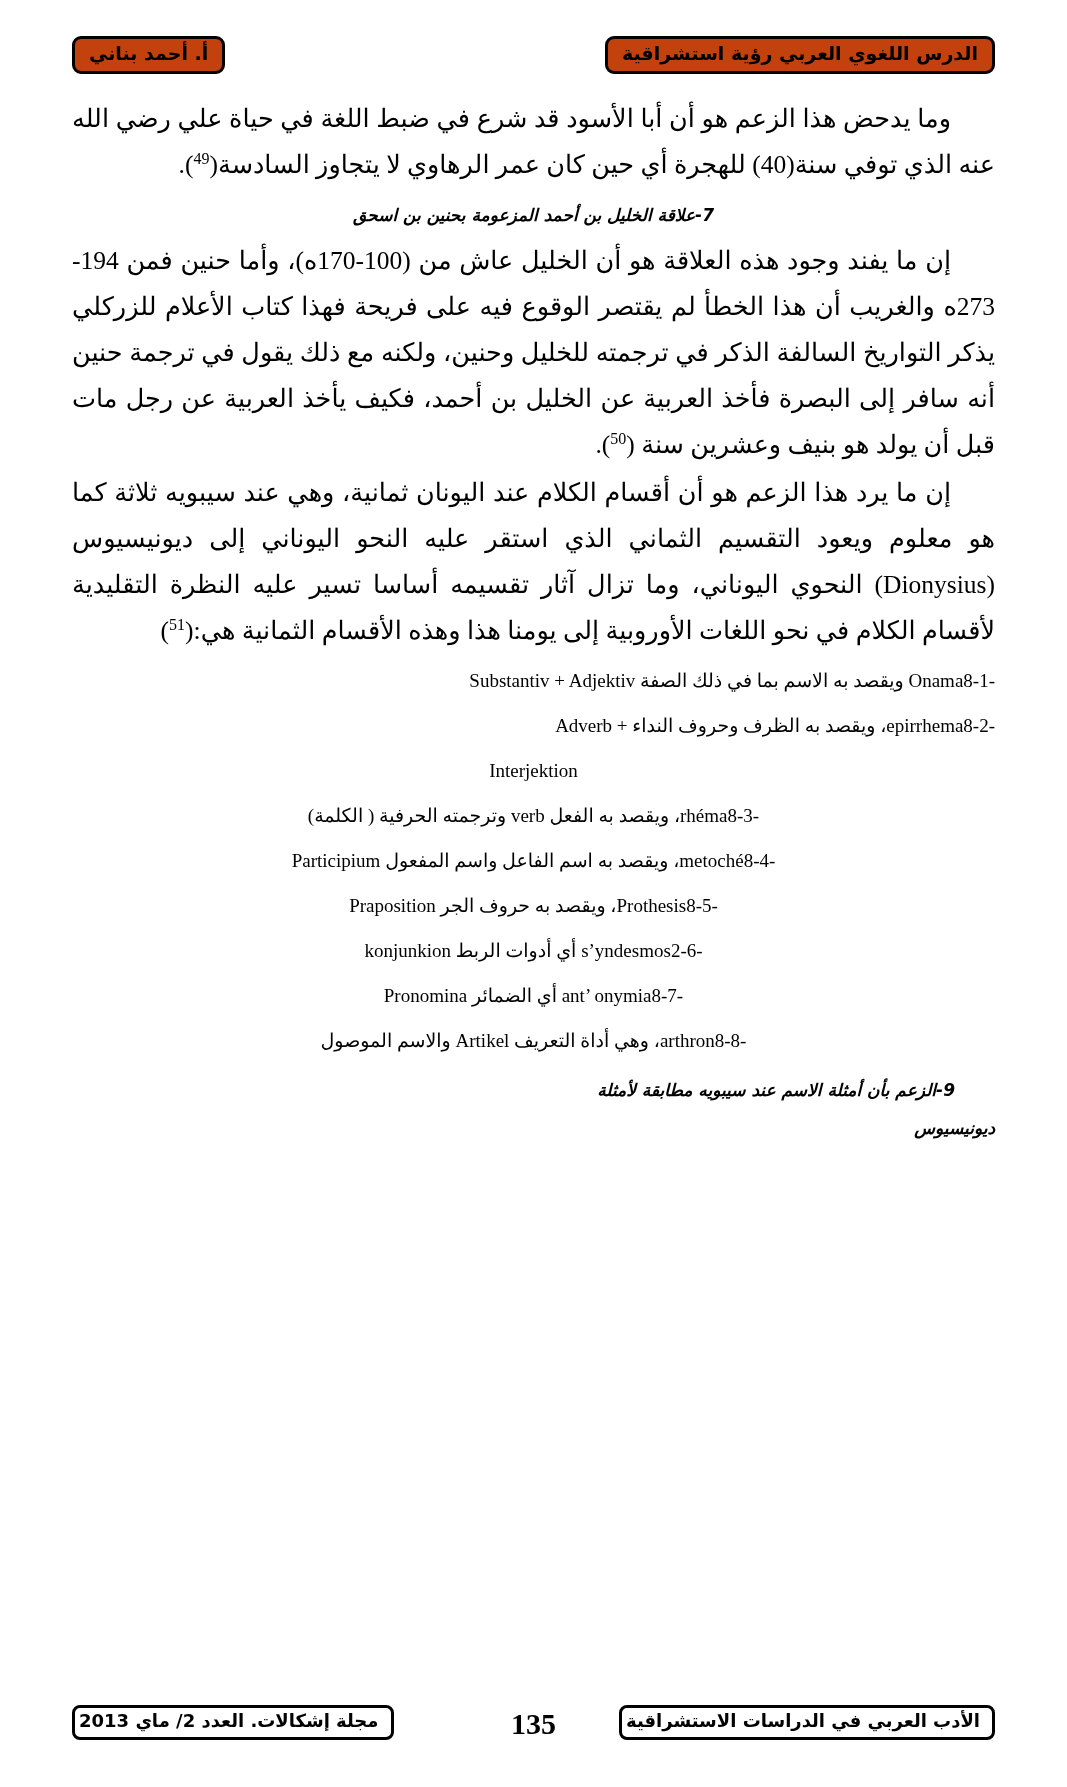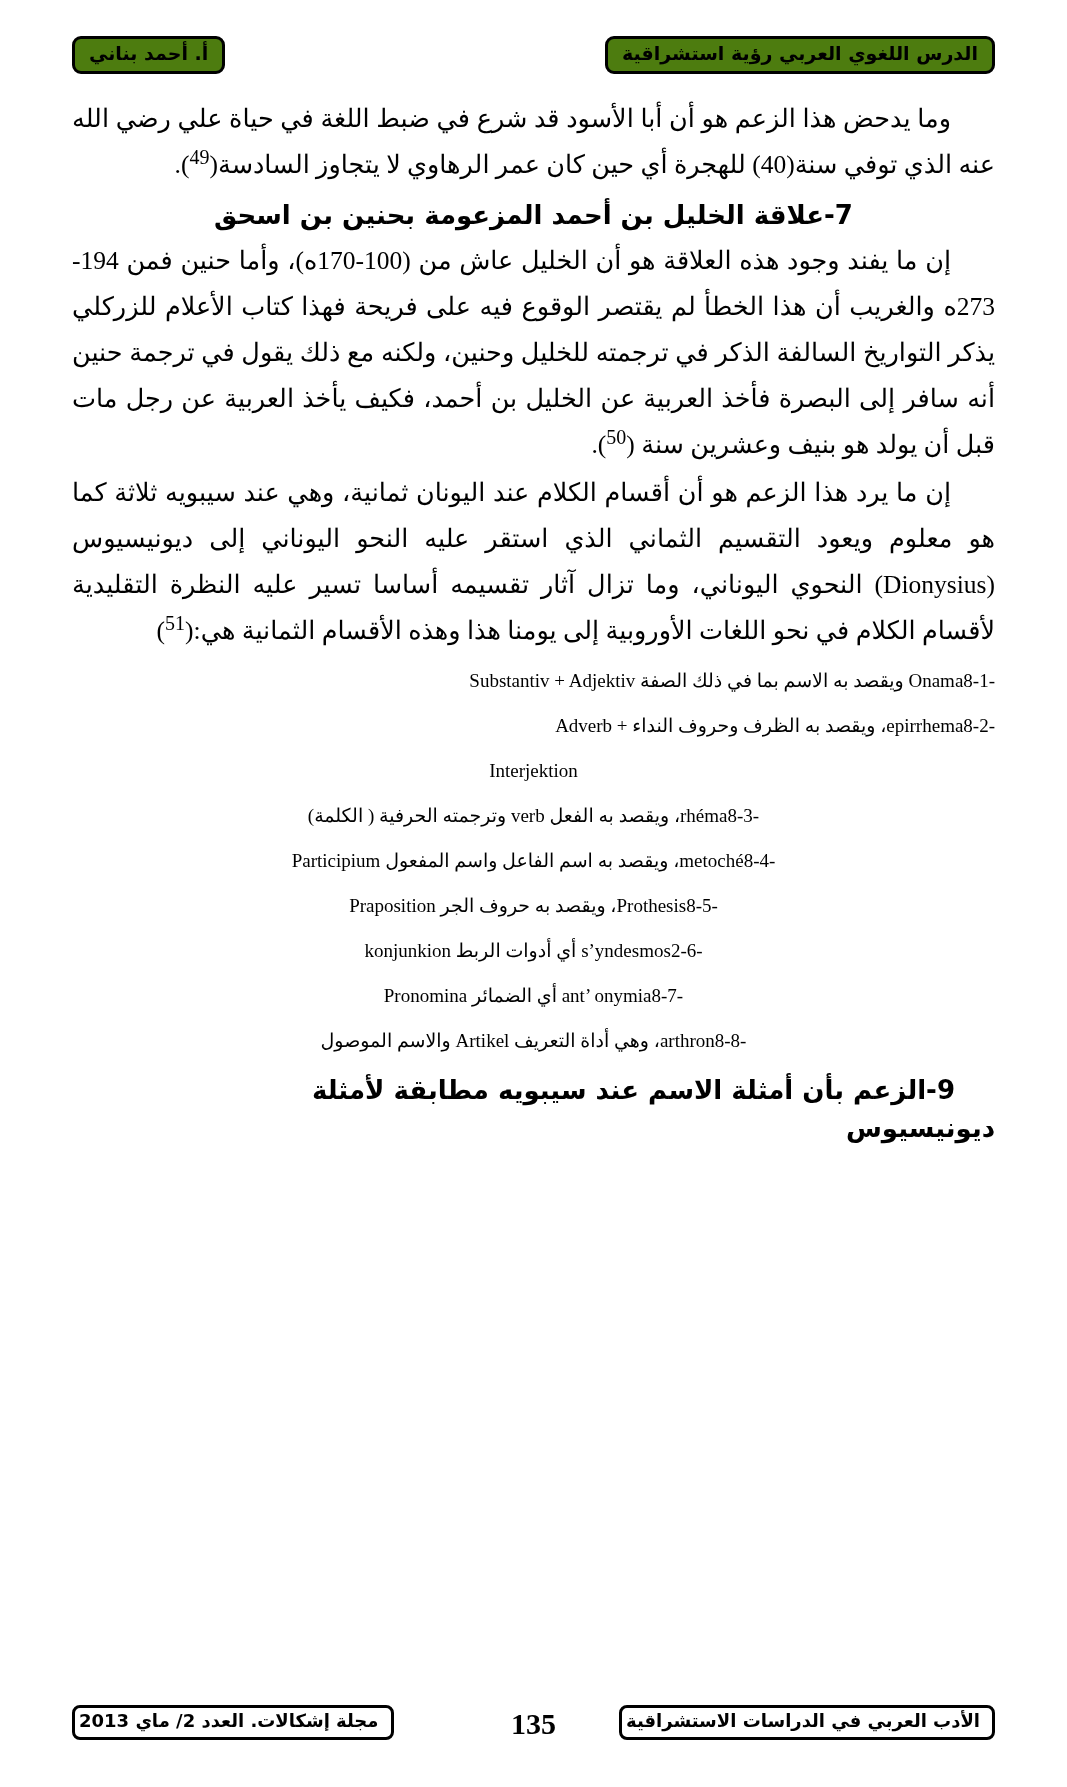--- a/index.html
+++ b/index.html
@@ -33,21 +33,21 @@
     position: absolute;
     top: 0;
     border: 3px solid #000;
     border-radius: 9px;
     padding: 5px 14px 7px 14px;
     font-family: "DejaVu Sans", "Liberation Sans", sans-serif;
     font-weight: bold;
     font-size: 19px;
     line-height: 1.05;
     white-space: nowrap;
-    background: #4d7c0f;
+    background: #c2410c;
     letter-spacing: 0px;
   }
   .head-box.right { right: 0; }
   .head-box.left  { left: 0; }
 
   
   .content {
     position: absolute;
     top: 96px;
     left: 72px;
@@ -61,24 +61,25 @@
     line-height: 46px;
     text-align: justify;
     text-justify: inter-word;
     text-indent: 44px;
     font-family: "Liberation Serif", "DejaVu Serif", serif;
   }
   h2.section-heading {
     margin: 6px 0 2px 0;
     font-family: "DejaVu Sans", "Liberation Sans", sans-serif;
     font-weight: bold;
-    font-size: 26px;
+    font-size: 17px;
     line-height: 42px;
     text-align: center;
     direction: rtl;
+    font-style: italic;
   }
   h2.section-heading.wrap-right {
     text-align: right;
     text-indent: 40px;
   }
   .list-block {
     direction: rtl;
     margin: 4px 0 2px 0;
   }
   p.list-item {
@@ -89,21 +90,21 @@
     text-justify: inter-word;
     font-family: "Liberation Serif", "DejaVu Serif", serif;
   }
   p.list-item.centered { text-align: center; }
   .lat {
     font-family: "Liberation Serif", "DejaVu Serif", serif;
     direction: ltr;
     unicode-bidi: isolate;
   }
   sup.fn {
-    font-size: 20px;
+    font-size: 16px;
     vertical-align: super;
     line-height: 0;
   }
 
   
   .footer {
     position: absolute;
     bottom: 38px;
     left: 72px;
     right: 72px;

